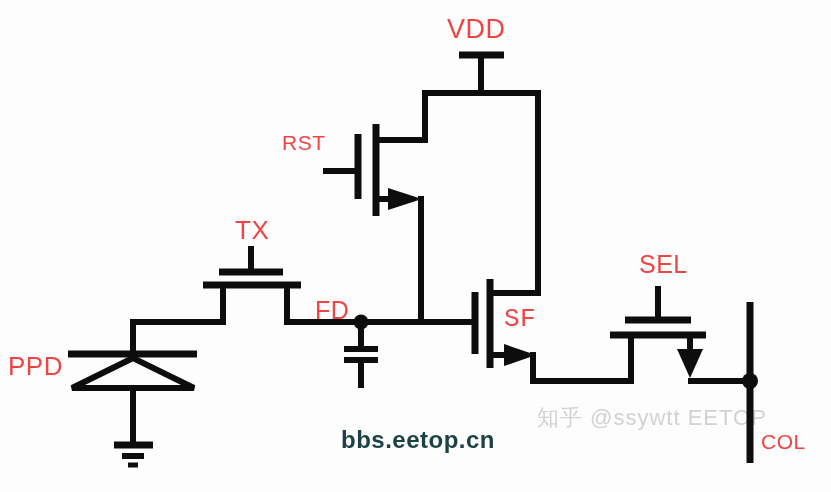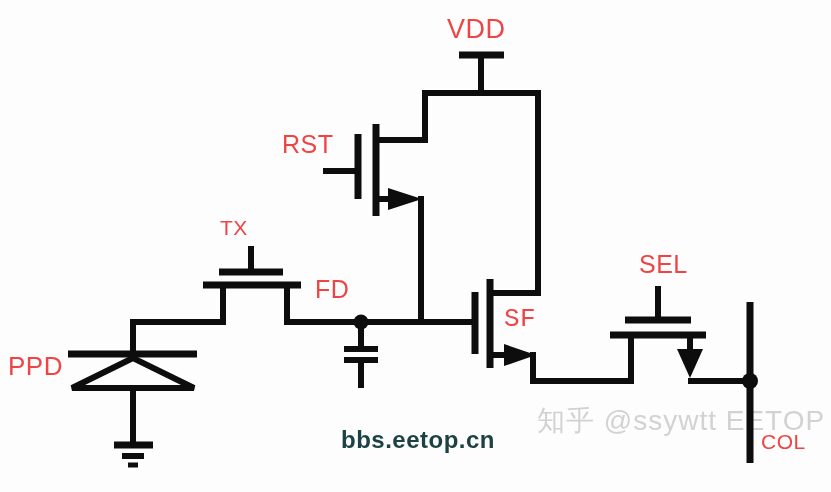--- a/index.html
+++ b/index.html
@@ -23,23 +23,23 @@
   }
   .lbl {
     position: absolute;
     z-index: 3;
     color: #ef4444;
     line-height: 1;
     white-space: nowrap;
     letter-spacing: 0.5px;
   }
   .lbl-vdd { left: 447px; top: 16px;  font-size: 27px; }
-  .lbl-rst { left: 282px; top: 132px; font-size: 25px; }
-  .lbl-tx  { left: 220px; top: 217px; font-size: 21px; }
-  .lbl-fd  { left: 315px; top: 277px; font-size: 25px; text-align: right; }
+  .lbl-rst { left: 282px; top: 132px; font-size: 21px; }
+  .lbl-tx  { left: 235px; top: 217px; font-size: 26px; }
+  .lbl-fd  { left: 315px; top: 298px; font-size: 25px; text-align: right; }
   .lbl-sf  { left: 504px; top: 306px; font-size: 26px; font-family: Liberation Mono, monospace; }
   .lbl-sel { left: 639px; top: 252px; font-size: 25px; }
   .lbl-ppd { left: 8px;   top: 353px; font-size: 26px; }
   .lbl-col { left: 761px; top: 431px; font-size: 21px; }
   .wm-eetop {
     position: absolute;
     z-index: 3;
     left: 341px;
     top: 428px;
     font-size: 24px;
@@ -47,21 +47,21 @@
     color: #1d4246;
     letter-spacing: 0.5px;
     line-height: 1;
     white-space: nowrap;
   }
   .wm-zhihu {
     position: absolute;
     z-index: 1; 
     left: 537px;
     top: 407px;
-    font-size: 28px;
+    font-size: 22px;
     color: #d2d2d2;
     letter-spacing: 1px;
     line-height: 1;
     white-space: nowrap;
     text-shadow: 0 1px 0 #ffffff;
   }
 </style>
 </head>
 <body>
 

